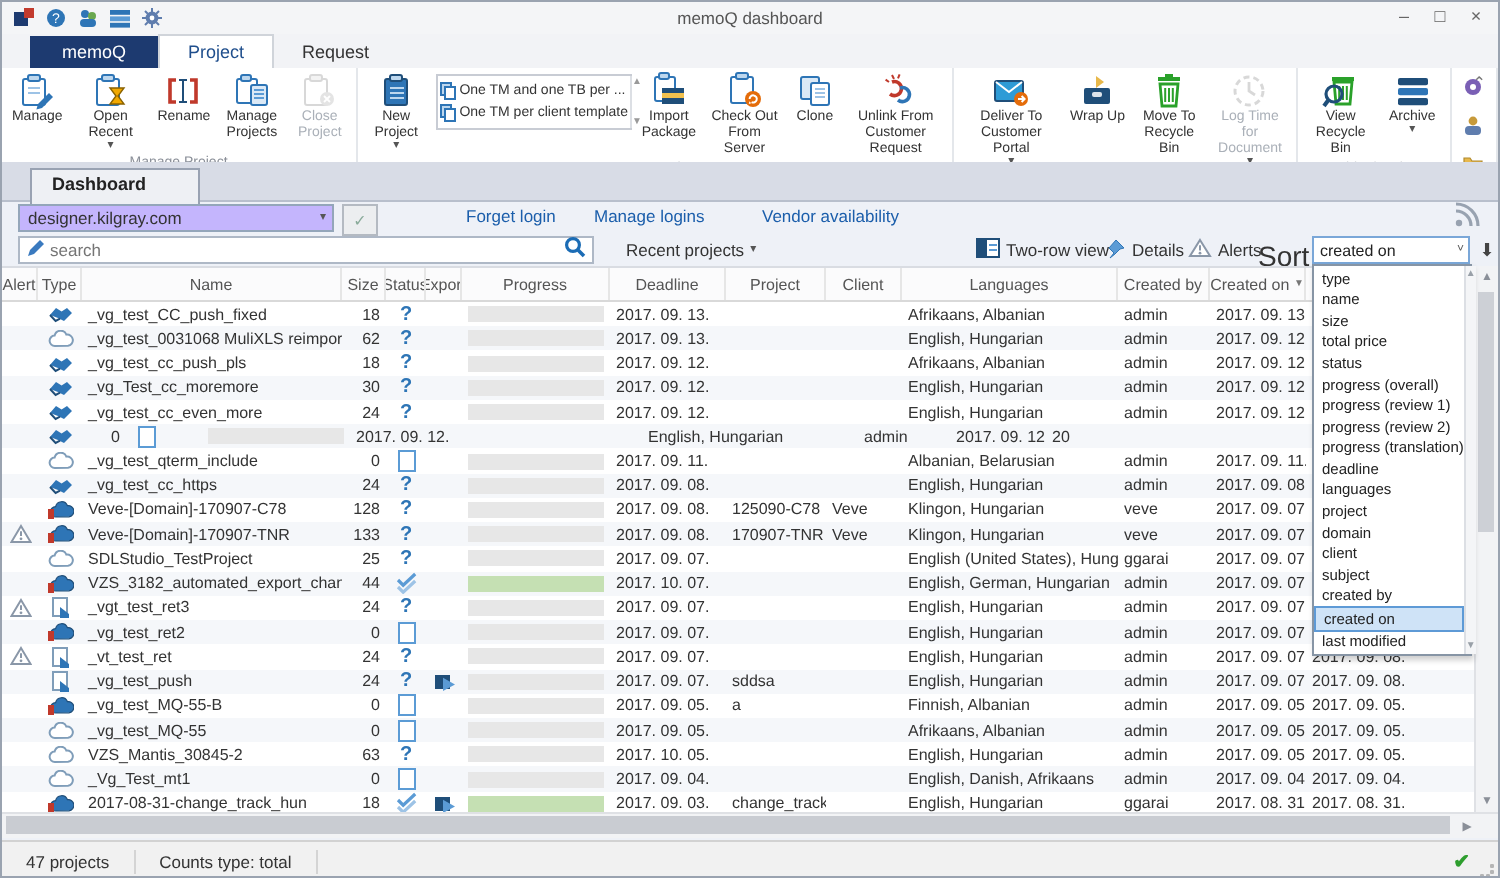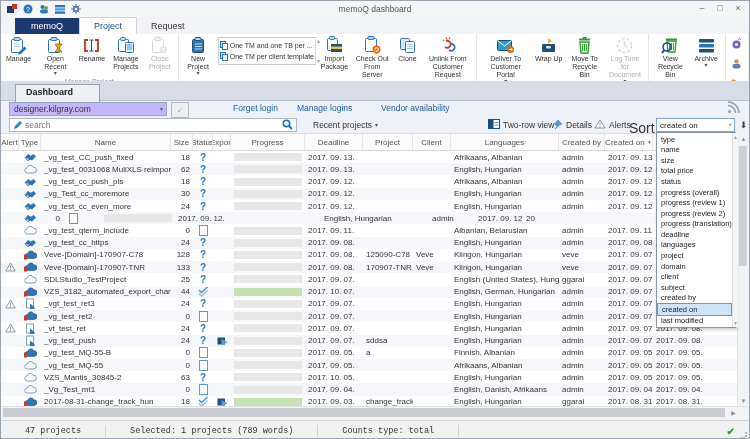--- a/index.html
+++ b/index.html
@@ -84,21 +84,21 @@
   .hthumb{position:absolute;left:2px;top:1px;height:9px;width:722px;background:#c9ccd2;}
   .hscroll .arr{position:absolute;top:0;width:11px;height:11px;font-size:6px;color:#8a8f98;display:flex;align-items:center;justify-content:center;}
   
   .menu{position:absolute;left:655px;top:131px;width:80px;height:196px;background:#fff;border:1px solid #8795a5;box-shadow:1px 2px 3px rgba(0,0,0,.2);display:flex;z-index:50;box-sizing:border-box;}
   .mitems{flex:1;display:flex;flex-direction:column;padding:1px 0;}
   .mitem{flex:1;font-size:7.5px;color:#222;display:flex;align-items:center;padding-left:4px;white-space:nowrap;overflow:hidden;}
   .mitem.sel{background:#cfe3f7;border:1px solid #5e9ad6;box-sizing:border-box;}
   .msb{width:9px;border-left:1px solid #dcdfe4;background:#f4f5f7;display:flex;flex-direction:column;justify-content:space-between;align-items:center;font-size:5px;color:#99a0a8;padding:1px 0;}
   
   .statusbar{position:absolute;left:0;top:419px;width:100%;height:20px;background:#f1f1f1;border-top:1px solid #d2d2d2;display:flex;align-items:center;font-size:8.5px;color:#333;}
-  .seg{padding:0 24px;border-right:1px solid #d4d4d4;height:12px;display:flex;align-items:center;white-space:nowrap;font-family:Liberation Mono, monospace;}
+  .seg{padding:0 12px;border-right:1px solid #d4d4d4;height:12px;display:flex;align-items:center;white-space:nowrap;}
   .okmark{position:absolute;right:14px;color:#2e9e2e;font-weight:bold;font-size:10px;}
   .grip{position:absolute;right:2px;bottom:2px;width:7px;height:7px;background:
     radial-gradient(circle at 1px 6px,#b5b5b5 1px,transparent 1.2px),
     radial-gradient(circle at 4px 6px,#b5b5b5 1px,transparent 1.2px),
     radial-gradient(circle at 6px 4px,#b5b5b5 1px,transparent 1.2px),
     radial-gradient(circle at 6px 1px,#b5b5b5 1px,transparent 1.2px);}
 </style>
 </head>
 <body>
 
@@ -1042,21 +1042,20 @@
     <span class="arr" style="bottom:0">▼</span>
   </div>
 
   <div class="hscroll">
     <span class="hthumb"></span>
     <span class="arr" style="right:12px">▶</span>
   </div>
 
   <div class="statusbar">
     <span class="seg">47 projects</span>
-    <span class="seg">Selected: 1 projects (789 words)</span>
     <span class="seg">Counts type: total</span>
     <span class="okmark">✔</span>
     <span class="grip"></span>
   </div>
 
   <div class="menu">
     <div class="mitems" id="mitems">
         <div class="mitem">type</div>
         <div class="mitem">name</div>
         <div class="mitem">size</div>

